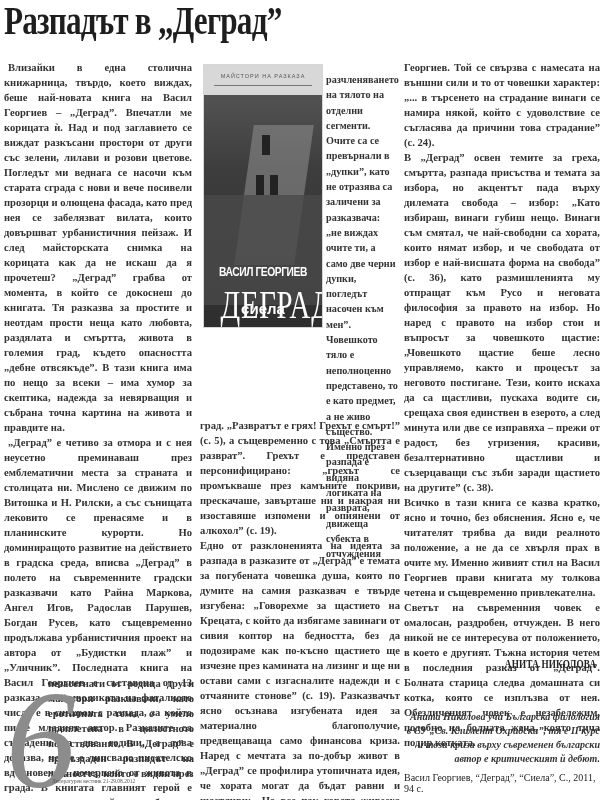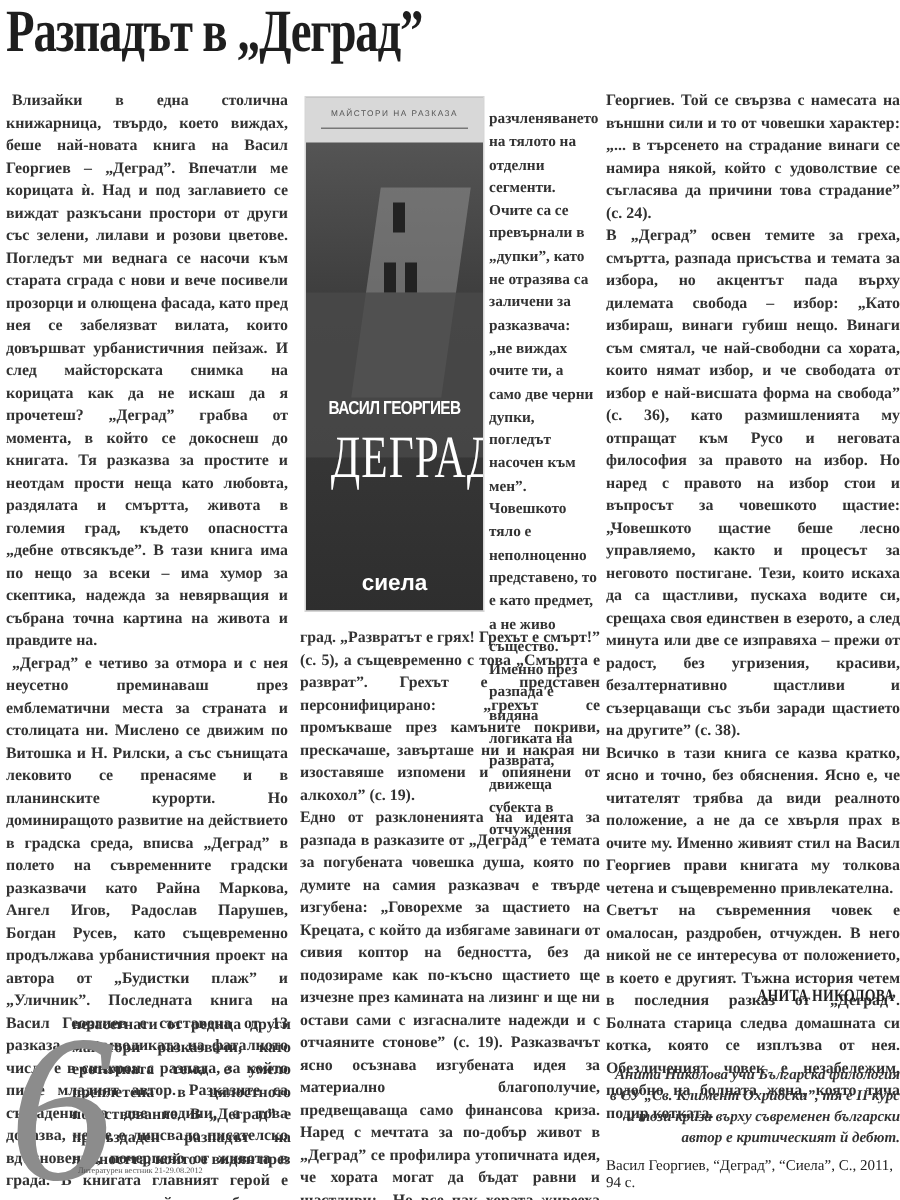--- a/index.html
+++ b/index.html
@@ -13,21 +13,21 @@
   }
   .col { position: absolute; font-size: 10.6px; line-height: 15px; text-align: justify; color: #333; }
   .col p { margin: 0; font-weight: bold; }
   .col p.ind { text-indent: 4px; }
   .col-1 { left: 4px; top: 60px; width: 188px; }
   .col-1b { left: 48px; top: 676px; width: 146px; }
   .col-2a { left: 326px; top: 72px; width: 72px; font-size: 10.2px; line-height: 15.3px; text-align: left; }
   .col-2b { left: 200px; top: 418px; width: 200px; }
   .col-3 { left: 404px; top: 60px; width: 196px; }
   .cover {
-    position: absolute; left: 203px; top: 64px; width: 120px; height: 344px;
+    position: absolute; left: 203px; top: 64px; width: 120px; height: 264px;
     background: linear-gradient(180deg, #5b5b5b 0%, #3d3d3d 40%, #2e2e2e 100%);
     border: 1px solid #d6d6d6; overflow: hidden;
   }
   .cover .band { position: absolute; left: 0; top: 0; width: 100%; height: 30px; background: #d8d8d8; }
   .cover .series { position: absolute; top: 8px; width: 100%; text-align: center; font-family: "Liberation Sans", sans-serif; font-size: 5.5px; letter-spacing: 1px; color: #555; }
   .cover .orn { position: absolute; top: 20px; left: 10px; right: 10px; height: 5px; border-top: 1px solid #777; }
   .cover .bldg1 { position: absolute; left: 40px; top: 60px; width: 60px; height: 140px; background: #8a8a8a; opacity: .6; transform: skewX(-8deg); }
   .cover .bldg2 { position: absolute; left: 0; top: 130px; width: 120px; height: 110px; background: #4a4a4a; opacity: .8; }
   .cover .win { position: absolute; background: #222; }
   .cover .author { position: absolute; left: 0; width: 100%; top: 200px; text-align: center; color: #fff; font-family: "Liberation Sans", sans-serif; font-weight: bold; font-size: 12.5px; letter-spacing: -0.5px; transform: scaleX(0.82); }

